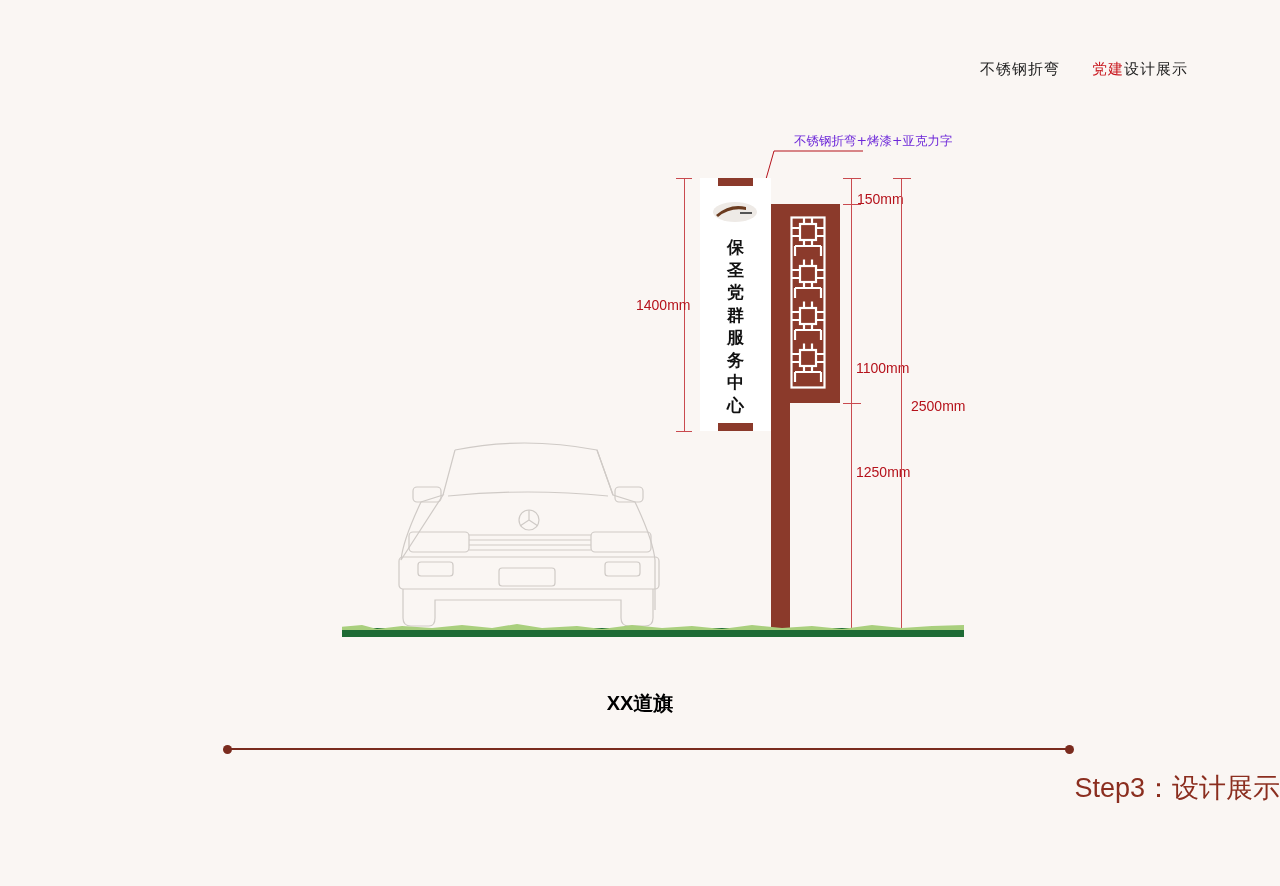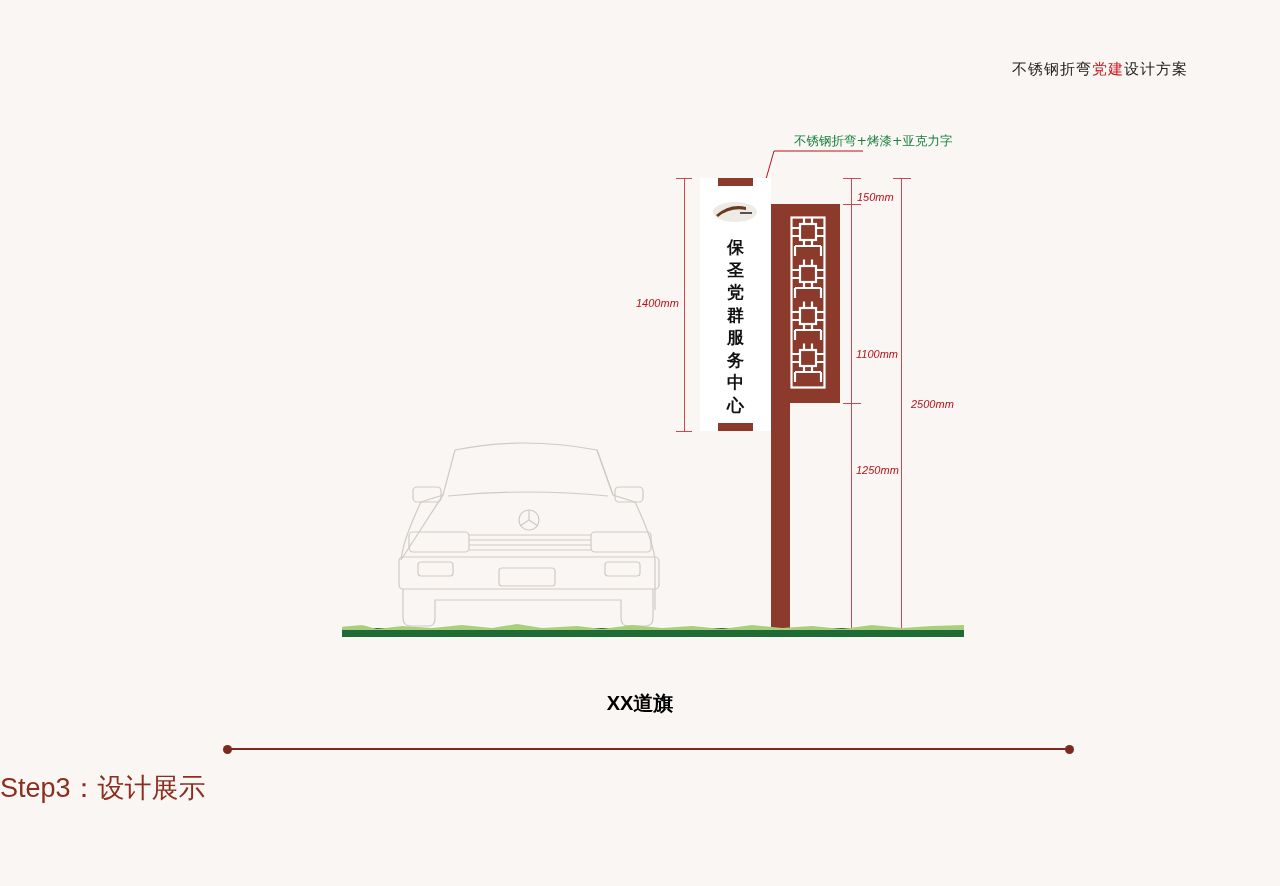--- a/index.html
+++ b/index.html
@@ -3,43 +3,43 @@
 <meta charset="utf-8">
 <style>
   html, body { margin: 0; padding: 0; }
   body {
     width: 1280px; height: 886px; position: relative; overflow: hidden;
     background: #faf6f3;
     font-family: "DejaVu Sans", sans-serif;
   }
   .abs { position: absolute; }
   .header-title { right: 92px; top: 60px; font-size: 15px; color: #222; letter-spacing: 1px; }
-  .header-title .hl { color: #c8161d; }
-  .material-note { left: 794px; top: 133px; font-size: 12.5px; color: #15803d; }
-  .dim { font-size: 11px; color: #b5121b; font-family: "Liberation Sans", sans-serif; font-style: italic; }
+  .header-title .hl { color: #c8161d; margin-left: 32px; }
+  .material-note { left: 794px; top: 133px; font-size: 12.5px; color: #6d28d9; }
+  .dim { font-size: 14px; color: #b5121b; font-family: "Liberation Sans", sans-serif; }
   .vline { position: absolute; width: 1px; background: #c94a4f; }
   .hline { position: absolute; height: 1px; background: #c94a4f; }
   .banner { left: 700px; top: 178px; width: 71px; height: 253px; background: #ffffff; }
   .banner-bar { position: absolute; left: 18px; width: 35px; height: 8px; background: #8b3a2b; }
   .banner-text { position: absolute; left: 0; width: 71px; top: 58px; text-align: center;
     font-family: "DejaVu Serif", serif; font-weight: bold; font-size: 17px; line-height: 22.5px; color: #111; }
   .pole { left: 771px; top: 204px; width: 19px; height: 426px; background: #8b3a2b; }
   .panel { left: 771px; top: 204px; width: 69px; height: 199px; background: #8b3a2b; }
   .lattice { left: 790px; top: 216px; width: 36px; height: 173px; }
   .ground { left: 342px; top: 622px; width: 622px; height: 15px; }
   .caption { left: 0; width: 1280px; top: 690px; text-align: center; font-weight: bold; font-size: 20px; color: #000000; font-family: "Liberation Sans", sans-serif; }
   .divider { left: 227px; top: 748px; width: 843px; height: 2px; background: #7a2b1e; }
   .dot { position: absolute; width: 9px; height: 9px; border-radius: 50%; background: #7a2b1e; top: -3.5px; }
-  .step-title { left: 0; width: 1280px; top: 770px; text-align: left; font-size: 27px; color: #8b2e1f; font-family: "Liberation Sans", sans-serif; }
+  .step-title { left: 0; width: 1280px; top: 770px; text-align: right; font-size: 27px; color: #8b2e1f; font-family: "Liberation Sans", sans-serif; }
 </style>
 </head>
 <body>
 
 <div class="abs header-title">
-  <span>不锈钢折弯</span><span class="hl">党建</span><span>设计方案</span>
+  <span>不锈钢折弯</span><span class="hl">党建</span><span>设计展示</span>
 </div>
 
 <div class="abs material-note">不锈钢折弯+烤漆+亚克力字</div>
 <svg class="abs" style="left:750px;top:148px" width="115" height="70">
   <polyline points="113,3 24,3 6,66" fill="none" stroke="#b5121b" stroke-width="1"></polyline>
 </svg>
 
 <svg class="abs" style="left:393px;top:440px" width="270" height="190">
   <g fill="none" stroke="#cfcac6" stroke-width="1.2">
     <path d="M62 10 Q130 -4 204 10 L220 55 L242 62 Q260 100 262 120 L262 170 M8 120 Q10 100 28 62 L50 55 Z"></path>
@@ -98,21 +98,21 @@
 <div class="vline" style="left:684px;top:178px;height:253px"></div>
 <div class="hline" style="left:676px;top:178px;width:16px"></div>
 <div class="hline" style="left:676px;top:431px;width:16px"></div>
 <div class="abs dim" style="left:636px;top:297px">1400mm</div>
 
 <div class="vline" style="left:851px;top:178px;height:452px"></div>
 <div class="hline" style="left:843px;top:178px;width:18px"></div>
 <div class="hline" style="left:843px;top:204px;width:18px"></div>
 <div class="hline" style="left:843px;top:403px;width:18px"></div>
 <div class="abs dim" style="left:857px;top:191px">150mm</div>
-<div class="abs dim" style="left:856px;top:348px">1100mm</div>
+<div class="abs dim" style="left:856px;top:360px">1100mm</div>
 <div class="abs dim" style="left:856px;top:464px">1250mm</div>
 
 <div class="vline" style="left:901px;top:178px;height:452px"></div>
 <div class="hline" style="left:893px;top:178px;width:18px"></div>
 <div class="abs dim" style="left:911px;top:398px">2500mm</div>
 
 <svg class="abs ground" width="622" height="15" viewBox="0 0 622 15">
   <rect x="0" y="6" width="622" height="9" fill="#1e6b35"></rect>
   <path d="M-4 5 L20 3 L35 7 L60 4 L90 6 L120 3 L150 6 L175 2 L200 6 L235 4 L260 7 L290 3 L320 6 L350 4 L380 7 L410 3 L440 6 L470 4 L500 7 L530 3 L560 6 L590 4 L622 3 L622 8 L0 8 Z" fill="#a9cf7d"></path>
 </svg>

